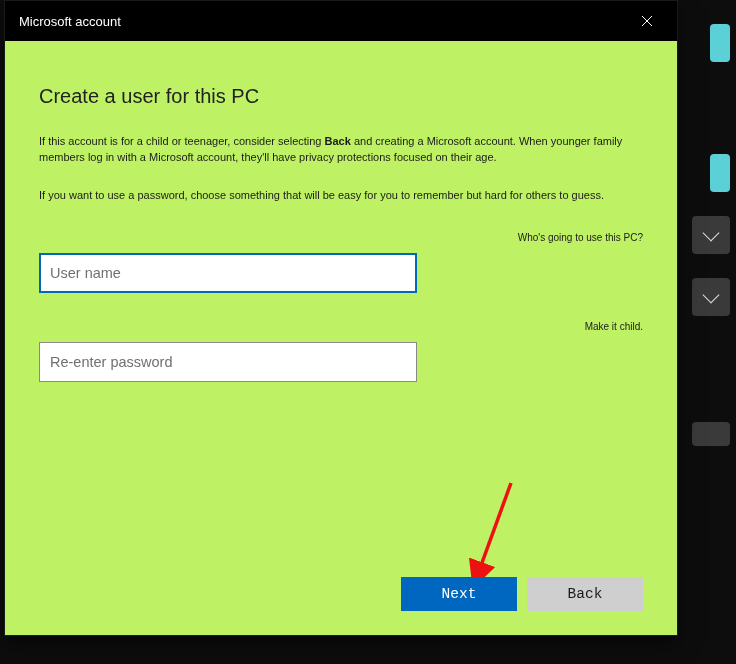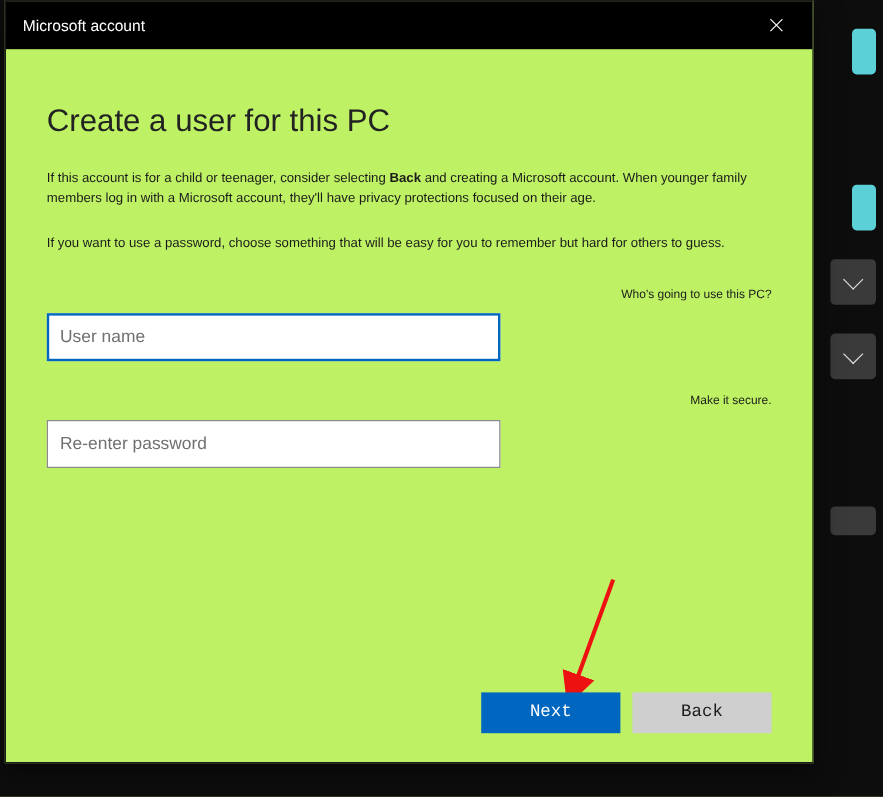--- a/index.html
+++ b/index.html
@@ -69,21 +69,21 @@
       cursor: pointer;
     }
     .close-btn svg { width: 12px; height: 12px; }
     .content {
       flex: 1;
       padding: 44px 34px 22px 34px;
       position: relative;
       color: #1b1b1b;
     }
     .page-title {
-      font-size: 26px;
+      font-size: 20px;
       font-weight: 400;
       color: #222;
       margin-bottom: 26px;
     }
     .body-para {
       font-size: 11px;
       line-height: 1.45;
       margin-bottom: 22px;
       color: #1b1b1b;
     }
@@ -173,21 +173,21 @@
 
     <p class="body-para">
       <span>If this account is for a child or teenager, consider selecting </span><span class="bold">Back</span><span> and creating a Microsoft account. When younger family members log in with a Microsoft account, they'll have privacy protections focused on their age.</span>
     </p>
 
     <p class="body-para">If you want to use a password, choose something that will be easy for you to remember but hard for others to guess.</p>
 
     <div class="label">Who's going to use this PC?</div>
     <input class="field focused" type="text" placeholder="User name" style="">
 
-    <div class="label">Make it secure.</div>
+    <div class="label">Make it child.</div>
     <input class="field" type="password" placeholder="Re-enter password" style="">
 
     <svg class="arrow-annotation" width="60" height="120">
       <defs>
         <marker id="ah" markerWidth="8" markerHeight="8" refX="6" refY="4" orient="auto">
           <path d="M0,0 L8,4 L0,8 Z" fill="#e11"></path>
         </marker>
       </defs>
       <path d="M48,6 Q30,55 12,105" stroke="#e11" stroke-width="3.5" fill="none" marker-end="url(#ah)"></path>
     </svg>

